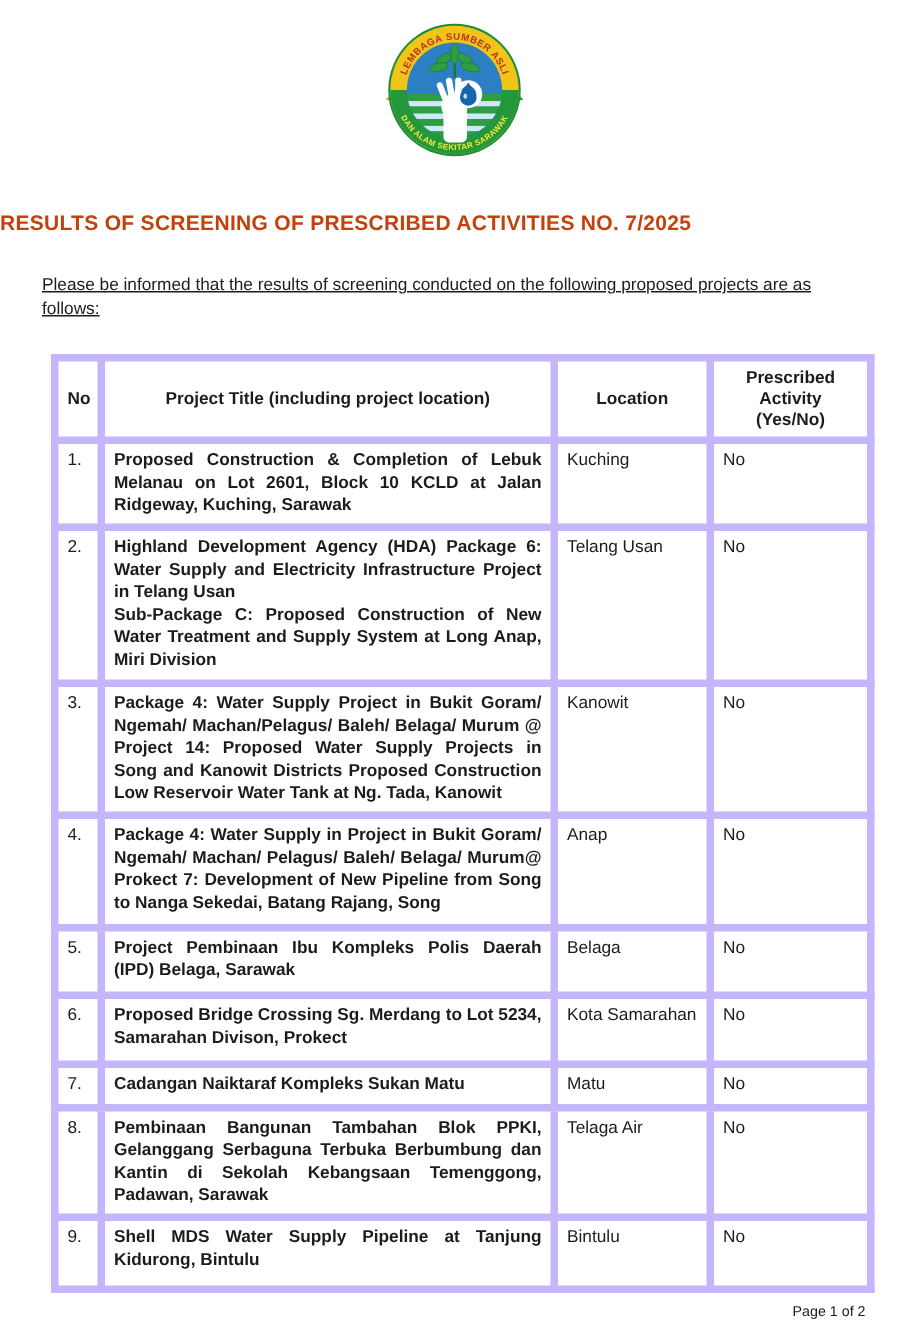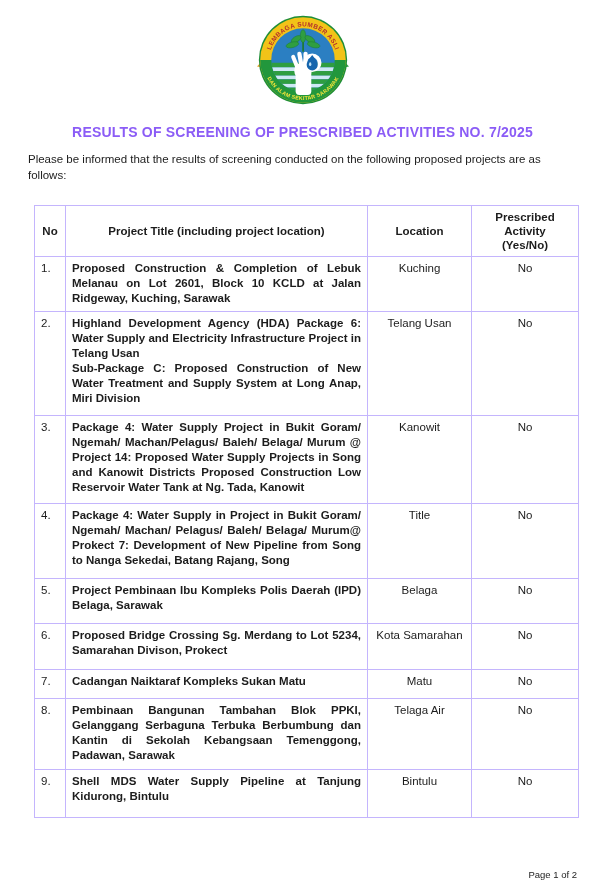--- a/index.html
+++ b/index.html
@@ -6,57 +6,57 @@
   .page{
     position:relative;
     width:605px;height:887px;
     background:#ffffff;
     font-family:"Liberation Sans", sans-serif;
     color:#1c1c1c;
     overflow:hidden;
   }
   .logo-wrap{ text-align:center; padding-top:14px; height:94px; }
   .doc-title{
-    text-align:center;
     font-size:14px;
     font-weight:bold;
     letter-spacing:.2px;
-    margin-top:16px;
-    color:#8b5cf6;
+    margin-top:32px;
+    color:#c2410c;
   }
   .intro{
     font-size:11.5px;
     line-height:16px;
-    margin:11px 28px 0 28px;
+    margin:26px 28px 0 28px;
     color:#1c1c1c;
+    text-decoration:underline;
   }
   table.results{
     border-collapse:collapse;
     table-layout:fixed;
     width:544px;
     margin:22px 0 0 34px;
     font-size:11.5px;
     line-height:15px;
   }
   table.results th, table.results td{
-    border:1px solid #c4b5fd;
+    border:5px solid #c4b5fd;
     vertical-align:top;
     padding:4px 6px;
     overflow:hidden;
   }
   table.results th{
     font-weight:bold;
     text-align:center;
     vertical-align:middle;
     line-height:14px;
   }
   th.h-yn{ white-space:pre-line; }
   td.c-no{ text-align:left; padding-left:6px; }
   td.c-project{ text-align:justify; white-space:pre-line;font-weight:bold; }
-  td.c-loc, td.c-yn{ text-align:center; }
+  td.c-loc, td.c-yn{ text-align:left; }
   .footer{
     position:absolute;
     right:28px; bottom:7px;
     font-size:9.5px;
     color:#1c1c1c;
   }
 </style>
 </head>
 <body>
 
@@ -156,21 +156,21 @@
       </tr>
       <tr style="height:88px">
         <td class="c-no">3.</td>
         <td class="c-project">Package 4: Water Supply Project in Bukit Goram/ Ngemah/ Machan/Pelagus/ Baleh/ Belaga/ Murum @ Project 14: Proposed Water Supply Projects in Song and Kanowit Districts Proposed Construction Low Reservoir Water Tank at Ng. Tada, Kanowit</td>
         <td class="c-loc">Kanowit</td>
         <td class="c-yn">No</td>
       </tr>
       <tr style="height:75px">
         <td class="c-no">4.</td>
         <td class="c-project">Package 4: Water Supply in Project in Bukit Goram/ Ngemah/ Machan/ Pelagus/ Baleh/ Belaga/ Murum@ Prokect 7: Development of New Pipeline from Song to Nanga Sekedai, Batang Rajang, Song</td>
-        <td class="c-loc">Title</td>
+        <td class="c-loc">Anap</td>
         <td class="c-yn">No</td>
       </tr>
       <tr style="height:45px">
         <td class="c-no">5.</td>
         <td class="c-project">Project Pembinaan Ibu Kompleks Polis Daerah (IPD) Belaga, Sarawak</td>
         <td class="c-loc">Belaga</td>
         <td class="c-yn">No</td>
       </tr>
       <tr style="height:46px">
         <td class="c-no">6.</td>

